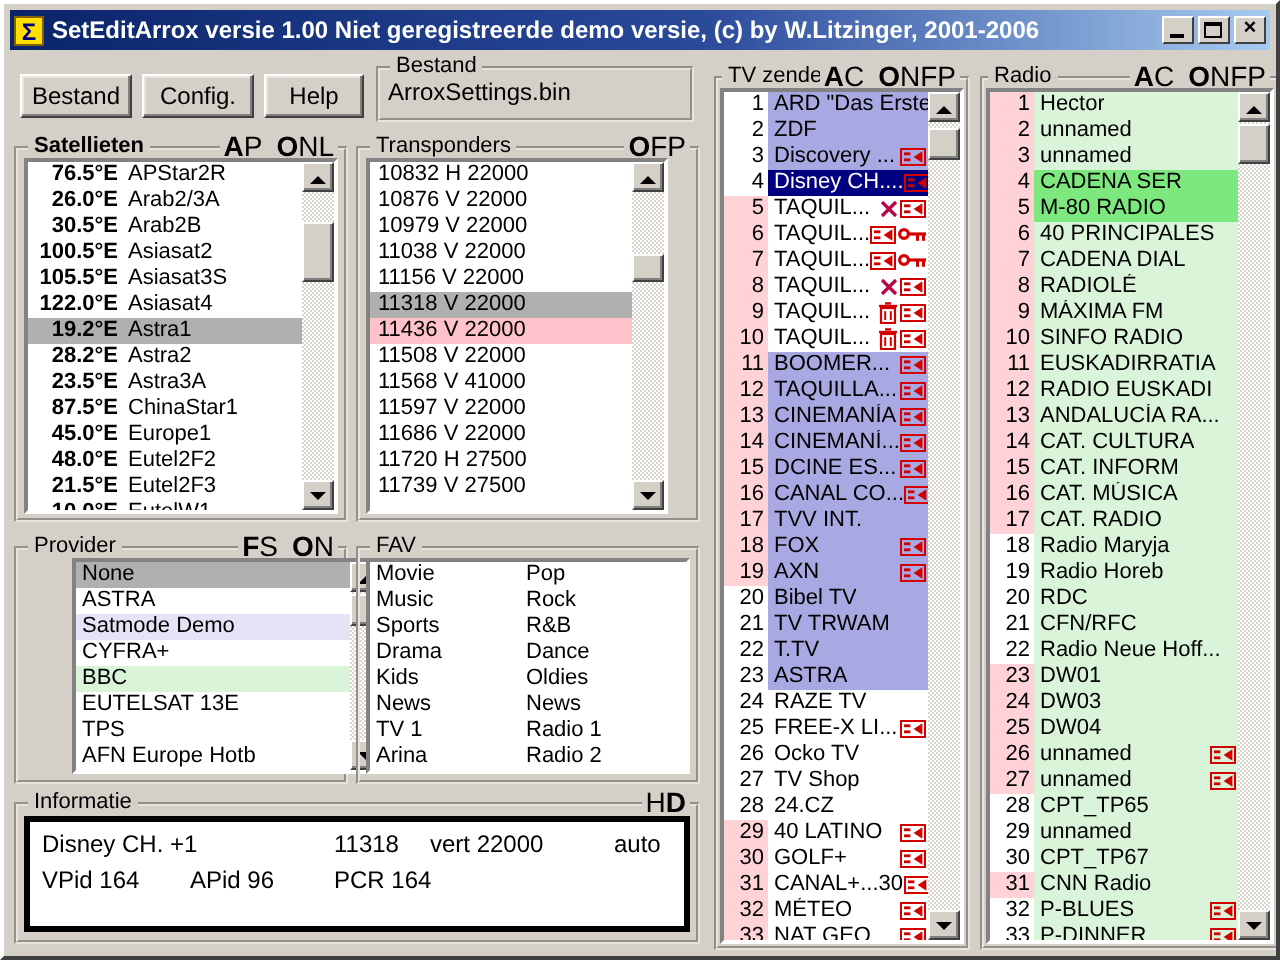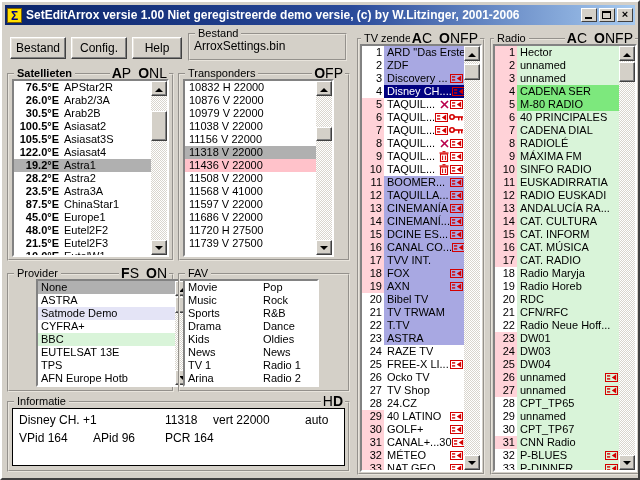--- a/index.html
+++ b/index.html
@@ -50,21 +50,21 @@
   .nm-l{background:#a8a8e2;} .nm-w{background:#ffffff;}
   .nm-g{background:#d9f4d9;} .nm-bg{background:#7de87d;}
   .nm-sel{background:#000080;color:#ffffff;}
   
   .pv-w{background:#ffffff;} .pv-lav{background:#e4e4f6;} .pv-grn{background:#d9f4d9;} .pv-sel{background:#b0b0b0;}
   .prow{height:13px;line-height:13px;font-size:11px;padding-left:3px;white-space:nowrap;overflow:hidden;color:#000;}
   
   .frow{height:13px;line-height:13px;font-size:11px;display:flex;white-space:nowrap;color:#000;}
   .fl{width:78px;padding-left:3px;flex:none;} .fr{flex:1;}
   
-  .info-inner{position:absolute;background:#ffffff;border:1px solid #000000;overflow:hidden;
+  .info-inner{position:absolute;background:#ffffff;border:3px solid #000000;overflow:hidden;
     padding:3px 6px;font-size:12px;color:#000;}
   .iline{height:18px;line-height:17px;display:flex;white-space:nowrap;}
   .iline span{display:inline-block;}
   
   .sbar{position:absolute;top:0;bottom:0;right:0;width:16px;
     background-image:repeating-conic-gradient(#ffffff 0% 25%,#d9d5cd 25% 50%);background-size:2px 2px;}
   .sb-btn{position:absolute;left:0;width:16px;height:15px;background:#d4d0c8;
     border:1px solid;border-color:#ffffff #404040 #404040 #ffffff;box-shadow:inset -1px -1px 0 #808080;}
   .sb-up{top:0;} .sb-down{bottom:0;}
   .tri-up{width:0;height:0;border:4px solid transparent;border-bottom:4px solid #000;margin:2px auto 0;}
@@ -227,21 +227,21 @@
         <div class="thumb" style="top:16px;height:16px;"></div>
         <div class="sb-btn sb-down">
           <div class="tri-down"></div>
         </div>
       </div>
   </div>
 
   <div class="gbox" style="left:176px;top:271px;width:172px;height:119px;">
     <span class="gb-label">FAV</span>
   </div>
-  <div class="lbox" style="left:181px;top:277px;width:136px;height:108px;">
+  <div class="lbox" style="left:181px;top:277px;width:162px;height:108px;">
     <div class="lrows" id="fav-rows" style="right:0;">
         <div class="frow">
           <span class="fl">Movie</span>
           <span class="fr">Pop</span>
         </div>
         <div class="frow">
           <span class="fl">Music</span>
           <span class="fr">Rock</span>
         </div>
         <div class="frow">

